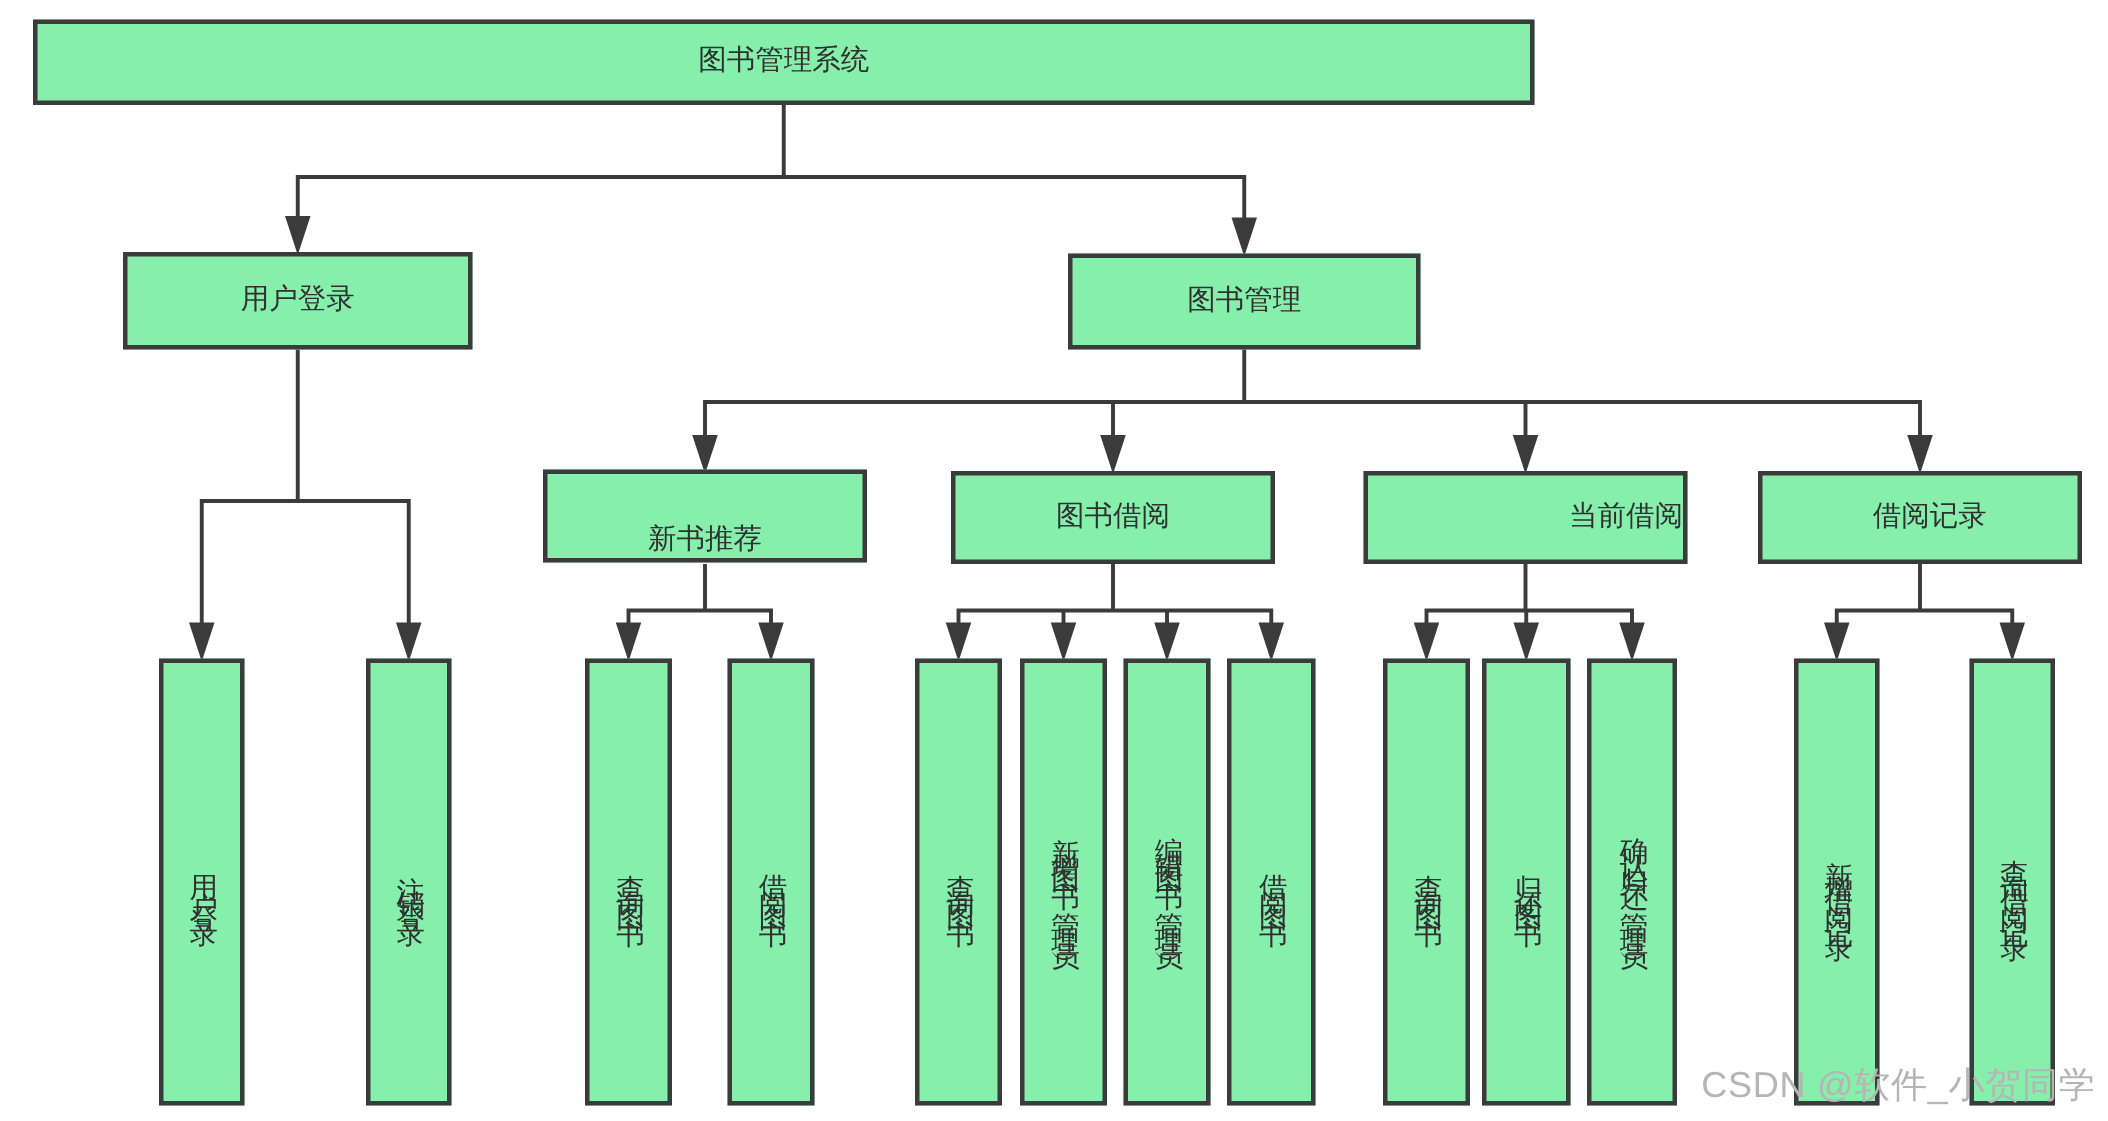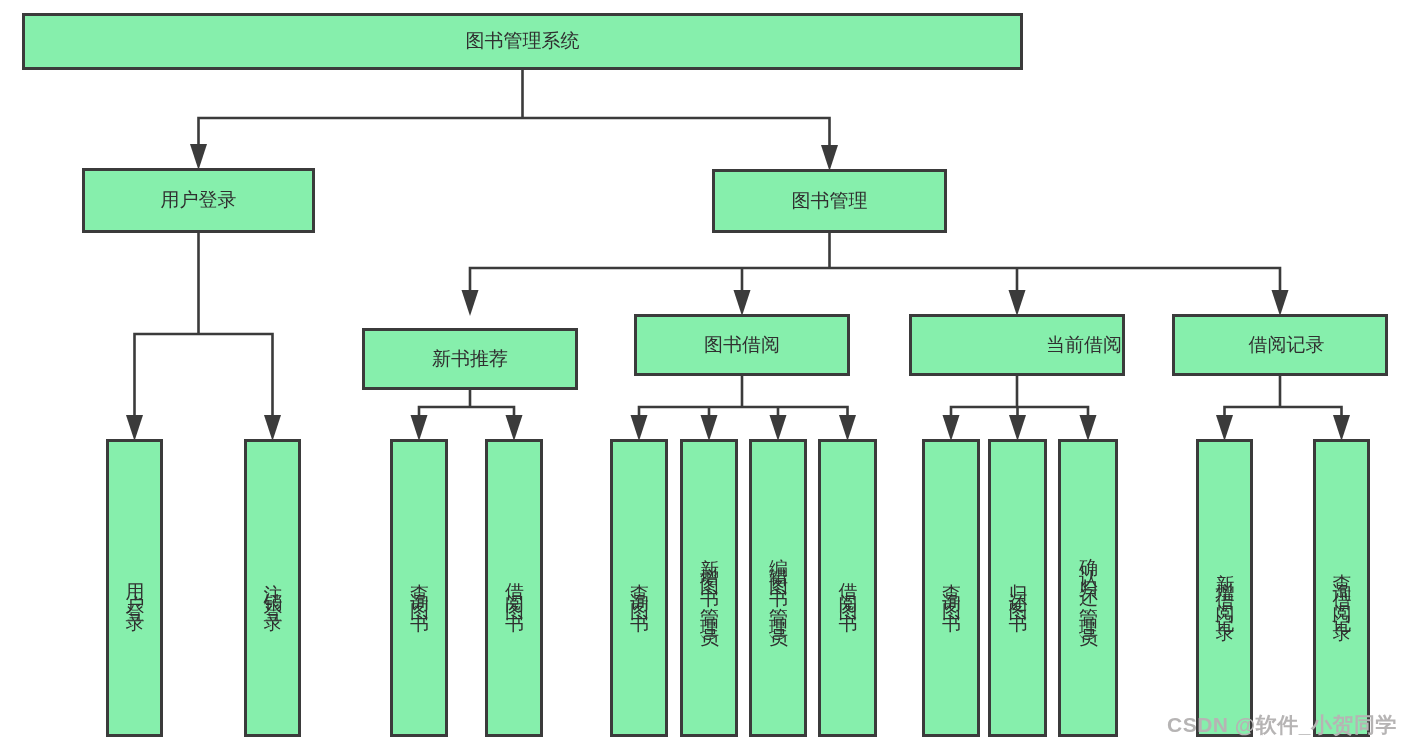--- a/index.html
+++ b/index.html
@@ -43,25 +43,24 @@
   .node.vertical .node-label {
     writing-mode: vertical-rl;
     text-orientation: mixed;
     letter-spacing: 10px;
     font-size: 19px;
   }
   #watermark {
     position: absolute;
     right: 8px;
     bottom: 8px;
-    font-size: 21px;
+    font-size: 24px;
     color: var(--watermark, #b6b4b4);
     z-index: 3;
     letter-spacing: 0.5px;
-    font-weight: bold;
   }
 </style>
 </head>
 <body>
 
 <div id="stage">
   <svg id="connectors" xmlns="http://www.w3.org/2000/svg" viewBox="0 0 1405 747">
       <path d="M 522.5 70 L 522.5 118 M 198.5 116.7 L 198.5 118 L 829.5 118 L 829.5 116.7 M 198.5 118 L 198.5 150 M 829.5 118 L 829.5 151" fill="none" stroke="#3b3b3b" stroke-width="2.6"></path>
       <polygon points="198.5,170 190,144 207,144" fill="#3b3b3b"></polygon>
       <polygon points="829.5,171 821,145 838,145" fill="#3b3b3b"></polygon>
@@ -92,21 +91,21 @@
   <div id="nodes-layer">
       <div class="node" style="left: 22px; top: 13px; width: 1001px; height: 57px;">
         <span class="node-label">图书管理系统</span>
       </div>
       <div class="node" style="left: 82px; top: 168px; width: 233px; height: 65px;">
         <span class="node-label">用户登录</span>
       </div>
       <div class="node" style="left: 712px; top: 169px; width: 235px; height: 64px;">
         <span class="node-label">图书管理</span>
       </div>
-      <div class="node" style="left: 362px; top: 328px; width: 216px; height: 62px;">
+      <div class="node" style="left: 362px; top: 313px; width: 216px; height: 62px; align-items: flex-end;">
         <span class="node-label">新书推荐</span>
       </div>
       <div class="node" style="left: 634px; top: 314px; width: 216px; height: 62px;">
         <span class="node-label">图书借阅</span>
       </div>
       <div class="node" style="left: 909px; top: 314px; width: 216px; height: 62px; justify-content: flex-end;">
         <span class="node-label">当前借阅</span>
       </div>
       <div class="node" style="left: 1172px; top: 314px; width: 216px; height: 62px; padding-left: 13px;">
         <span class="node-label">借阅记录</span>

